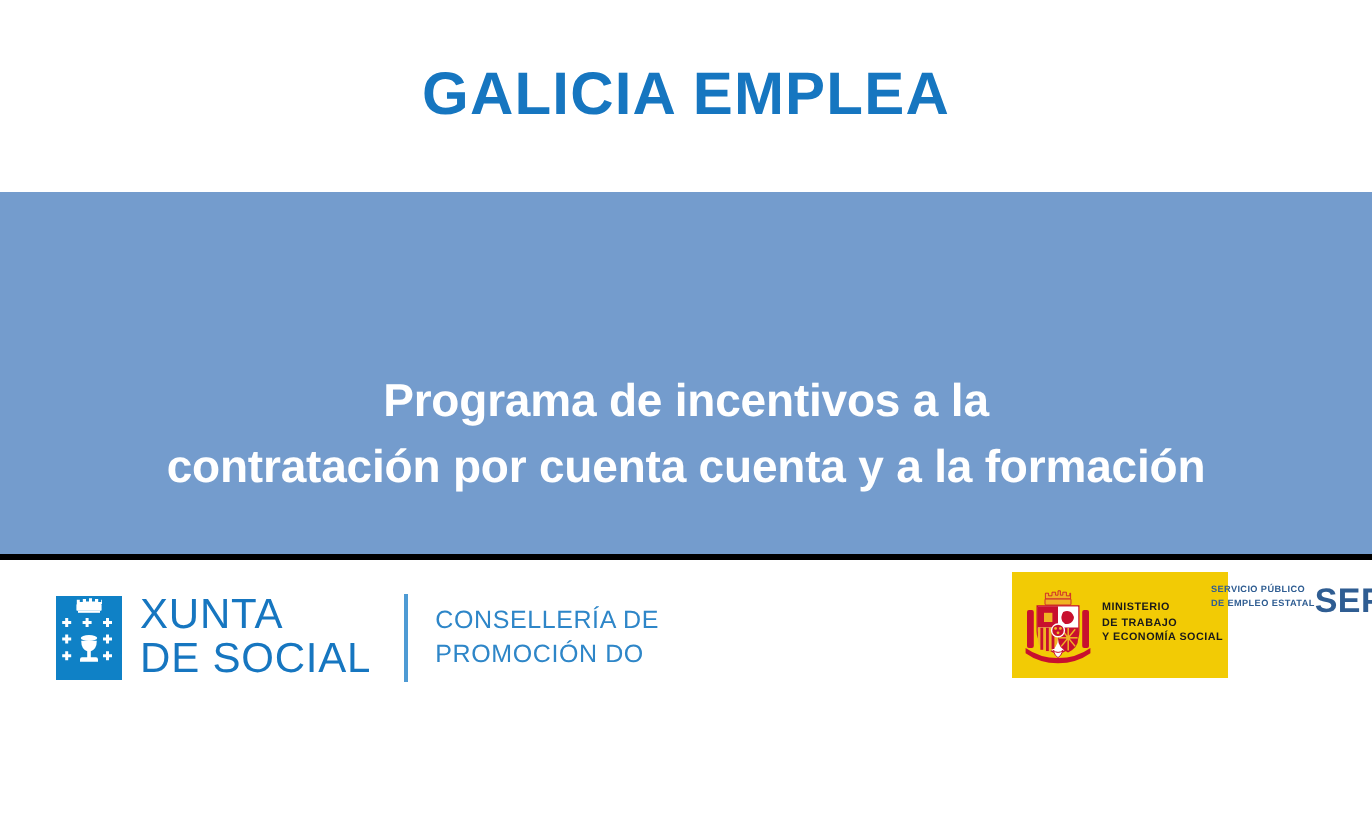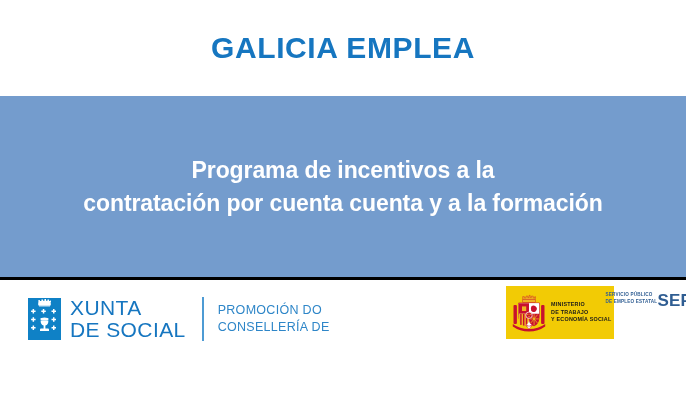--- a/index.html
+++ b/index.html
@@ -31,21 +31,21 @@
     line-height: 1;
     text-align: left;
   }
 
   
   .banner {
     position: relative;
     height: 184px;
     background: #749CCD;
     display: flex;
-    align-items: flex-start;
+    align-items: center;
     justify-content: center;
     box-sizing: border-box;
     padding-top: 58px;
   }
   .banner-text {
     color: #ffffff;
     font-size: 23px;
     font-weight: bold;
     text-align: center;
     line-height: 1.42;
@@ -234,22 +234,22 @@
     </div>
 
     <div class="xunta-wordmark">
       <span class="wm-line">XUNTA</span>
       <span class="wm-line">DE SOCIAL</span>
     </div>
 
     <div class="cons-divider"></div>
 
     <div class="cons-text">
+      <span class="cons-line">CONSELLERÍA DE</span>
       <span class="cons-line">PROMOCIÓN DO</span>
-      <span class="cons-line">CONSELLERÍA DE</span>
     </div>
   </div>
 
   <div class="gob-block">
 
     <div class="ministerio">
       <div class="escudo">
         <svg viewBox="0 0 34 40" width="34" height="40" aria-hidden="true">
 
           <g fill="#C8102E">

